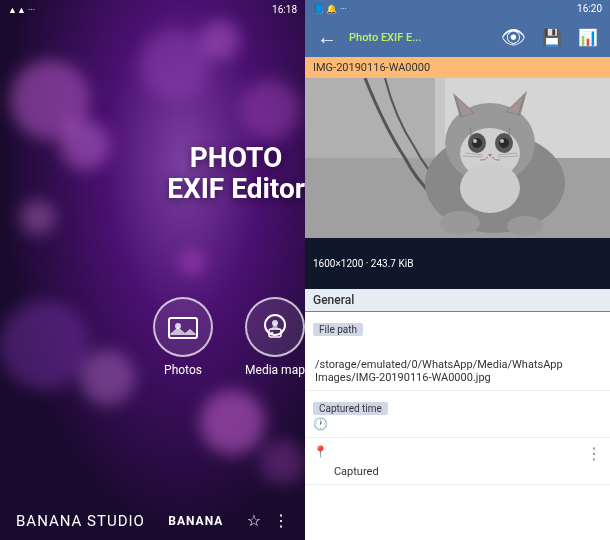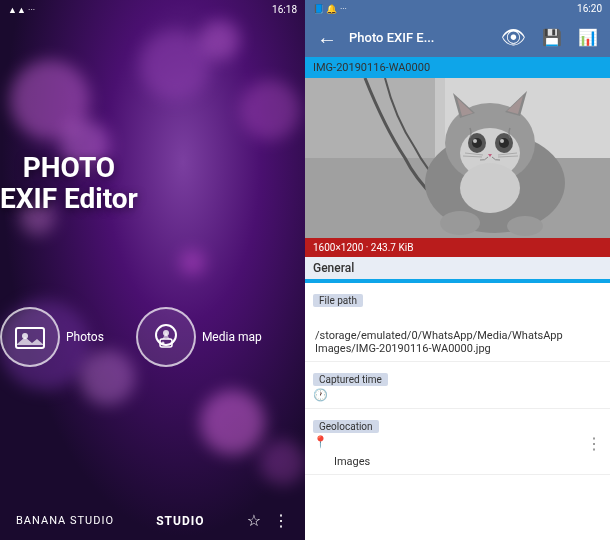--- a/index.html
+++ b/index.html
@@ -46,21 +46,21 @@
       font-size: 10px;
       color: white;
     }
 
     .left-content {
       position: relative;
       z-index: 10;
       flex: 1;
       display: flex;
       flex-direction: column;
-      align-items: flex-start;
+      align-items: flex-end;
       justify-content: center;
       gap: 32px;
     }
 
     .app-title {
       color: white;
       font-size: 28px;
       font-weight: bold;
       text-align: center;
       line-height: 1.1;
@@ -69,20 +69,21 @@
     }
 
     .nav-icons {
       display: flex;
       gap: 32px;
       justify-content: center;
     }
 
     .nav-item {
       display: flex;
+      flex-direction: column;
       align-items: center;
       gap: 6px;
       cursor: pointer;
     }
 
     .nav-icon-circle {
       width: 60px;
       height: 60px;
       border-radius: 50%;
       border: 2px solid rgba(255,255,255,0.7);
@@ -113,21 +114,21 @@
       position: relative;
       z-index: 10;
       display: flex;
       justify-content: space-between;
       align-items: center;
       padding: 10px 16px;
       color: white;
     }
 
     .banana-studio {
-      font-size: 11px;
+      font-size: 15px;
       letter-spacing: 1px;
     }
 
     .upgrade-btn {
       font-size: 12px;
       font-weight: bold;
       letter-spacing: 1px;
     }
 
     .bottom-icons {
@@ -158,62 +159,62 @@
       background: #4a6fa5;
       display: flex;
       align-items: center;
       padding: 6px 8px;
       gap: 8px;
       color: white;
     }
 
     .toolbar-title {
       flex: 1;
-      font-size: 13px;
+      font-size: 11px;
       font-weight: 500;
-      color: #ffffff;
+      color: #bef264;
     }
 
     .toolbar-btn {
       font-size: 20px;
       cursor: pointer;
       padding: 2px 4px;
     }
 
     .filename-bar {
-      background: #0ea5e9;
+      background: #fdba74;
       padding: 4px 8px;
       font-size: 11px;
       color: #333;
     }
 
     .photo-preview {
       width: 100%;
       height: 160px;
       background: linear-gradient(135deg, #ccc 0%, #999 50%, #bbb 100%);
       position: relative;
       overflow: hidden;
       flex-shrink: 0;
     }
 
     .photo-meta {
-      background: #b91c1c;
-      padding: 4px 8px;
+      background: #0f172a;
+      padding: 20px 8px;
       font-size: 10px;
       color: white;
       flex-shrink: 0;
     }
 
     .section-header {
       background: #e8edf5;
       padding: 4px 8px;
       font-size: 12px;
       font-weight: 500;
       color: #333;
-      border-bottom: 4px solid #0ea5e9;
+      border-bottom: 1px solid #0ea5e9;
     }
 
     .exif-scroll {
       flex: 1;
       overflow-y: auto;
       background: white;
     }
 
     .exif-field {
       border-bottom: 1px solid #eee;
@@ -311,21 +312,21 @@
           </svg>
         </div>
         <span class="nav-label">Media map</span>
       </div>
 
     </div>
   </div>
 
   <div class="left-bottom-bar">
     <span class="banana-studio">BANANA STUDIO</span>
-    <span class="upgrade-btn">STUDIO</span>
+    <span class="upgrade-btn">BANANA</span>
     <div class="bottom-icons">
       <span>☆</span>
       <span>⋮</span>
     </div>
   </div>
 </div>
 
 <div class="right-panel">
 
   <div class="right-status-bar">
@@ -413,23 +414,22 @@
     </div>
 
     <div class="exif-field">
       <div><span class="field-label">Captured time</span></div>
       <div class="field-row">
         <span class="field-icon">🕐</span>
       </div>
     </div>
 
     <div class="exif-field">
-      <div><span class="field-label">Geolocation</span></div>
       <div class="field-row">
         <span class="field-icon">📍</span>
-        <span class="field-value">Images</span>
+        <span class="field-value">Captured</span>
         <span class="field-menu">⋮</span>
       </div>
     </div>
 
 
   </div>
 </div>
 
 </body></html>

